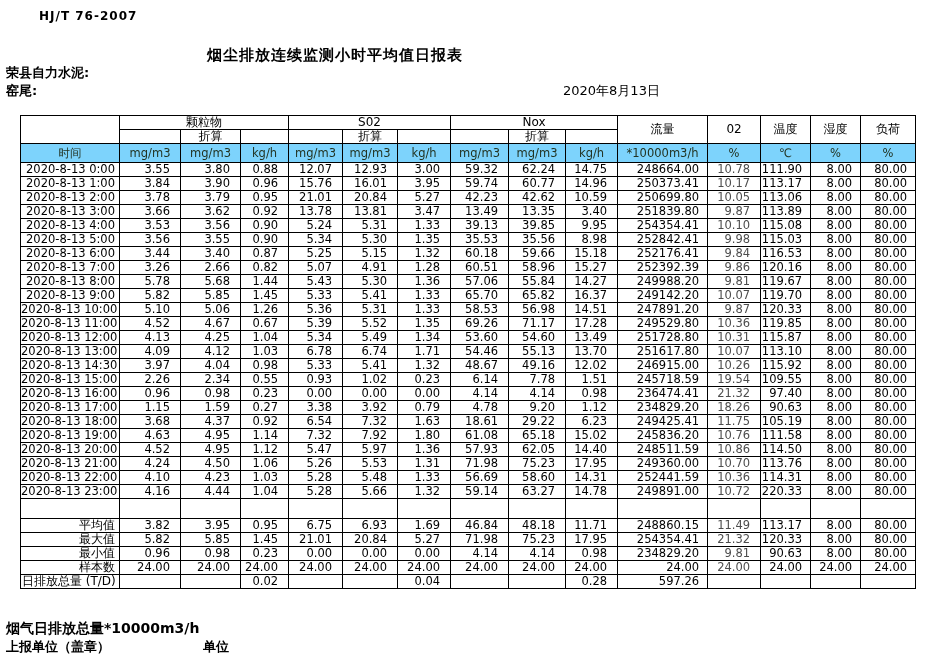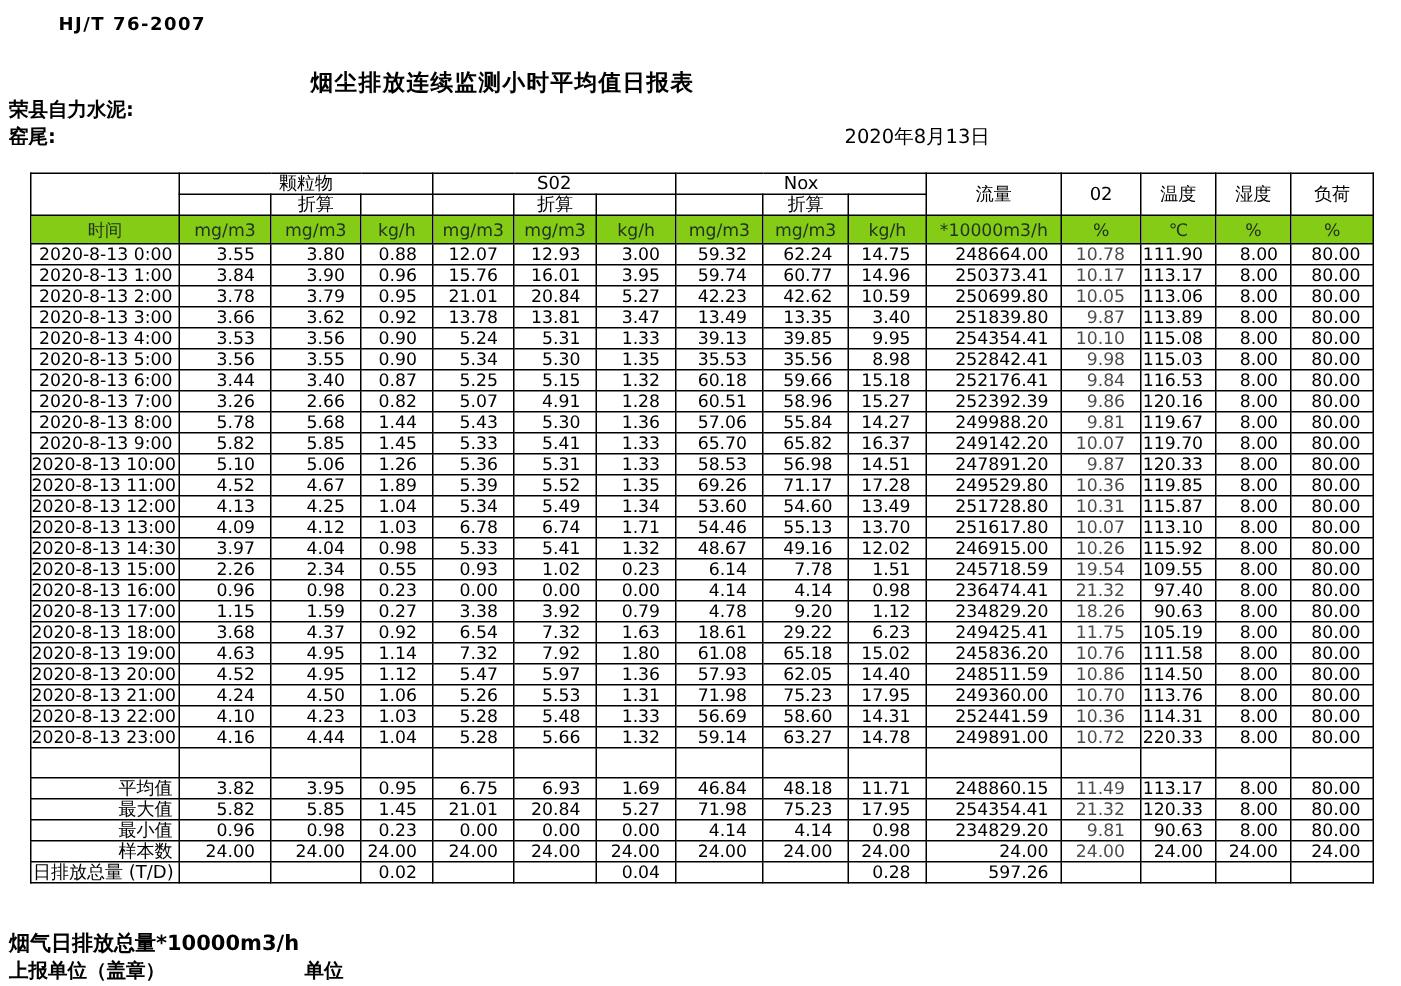--- a/index.html
+++ b/index.html
@@ -21,21 +21,21 @@
     position:absolute; left:20px; top:115px; width:895px;
     border-collapse:collapse; table-layout:fixed;
   }
   .report th, .report td {
     border:1px solid #000; padding:0; margin:0;
     font-size:11.5px; line-height:13px; height:13px;
     font-weight:normal; overflow:hidden; white-space:nowrap;
   }
   .report thead th.grp { text-align:center; font-size:12px; height:13px; }
   .report thead tr.unitrow th {
-    background:#84cc16; height:18px; line-height:18px;
+    background:#7dd3fc; height:18px; line-height:18px;
     text-align:center; color:#223322; font-size:11.5px;
   }
   .report td.c0 { text-align:right; padding-right:4px; }
   .report td.num { text-align:right; padding-right:10px; }
   .report td.c10 { padding-right:8px; }
   .report td.c11 { color:#4d4d4d; }
   .report td.c12, .report td.c13, .report td.c14 { padding-right:8px; }
   .report tr.spacer td { height:19px; }
   .report td.sum-label { text-align:right; padding-right:4px; font-size:12px; }
   .report td.dt-label { text-align:left; padding-left:1px; font-size:12px; }
@@ -295,21 +295,21 @@
           <td class="num c10">247891.20</td>
           <td class="num c11">9.87</td>
           <td class="num c12">120.33</td>
           <td class="num c13">8.00</td>
           <td class="num c14">80.00</td>
         </tr>
         <tr>
           <td class="c0">2020-8-13 11:00</td>
           <td class="num c1">4.52</td>
           <td class="num c2">4.67</td>
-          <td class="num c3">1.89</td>
+          <td class="num c3">0.67</td>
           <td class="num c4">5.39</td>
           <td class="num c5">5.52</td>
           <td class="num c6">1.35</td>
           <td class="num c7">69.26</td>
           <td class="num c8">71.17</td>
           <td class="num c9">17.28</td>
           <td class="num c10">249529.80</td>
           <td class="num c11">10.36</td>
           <td class="num c12">119.85</td>
           <td class="num c13">8.00</td>

